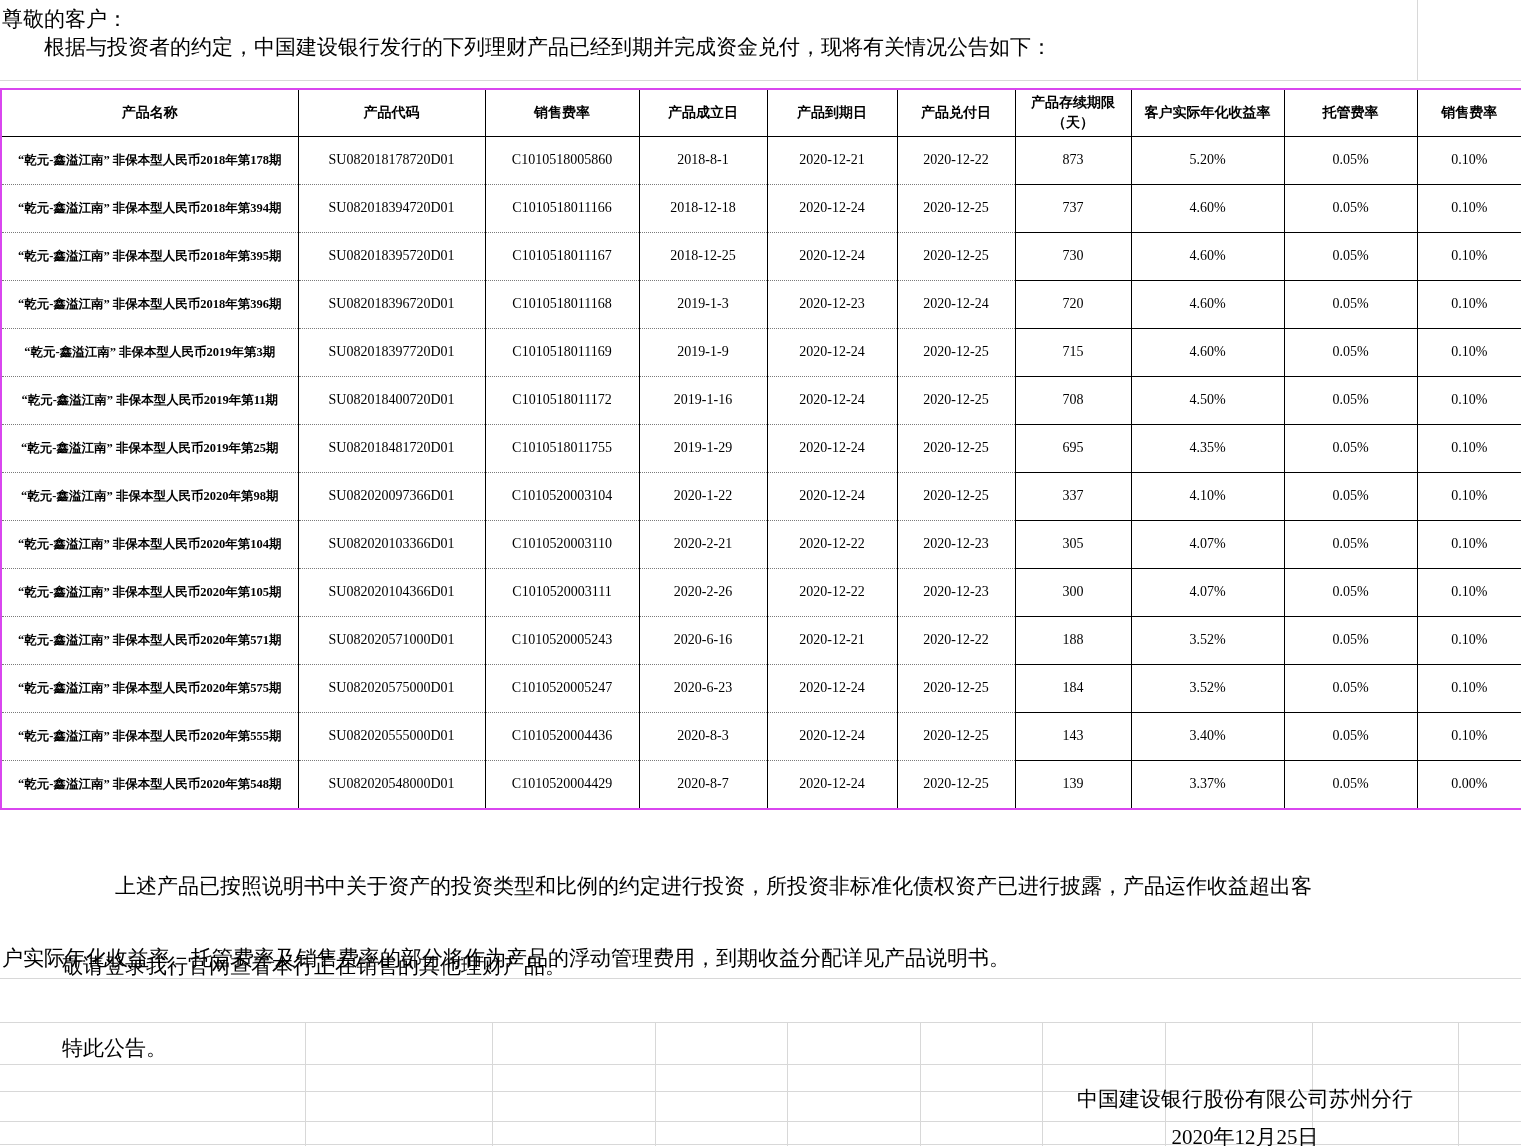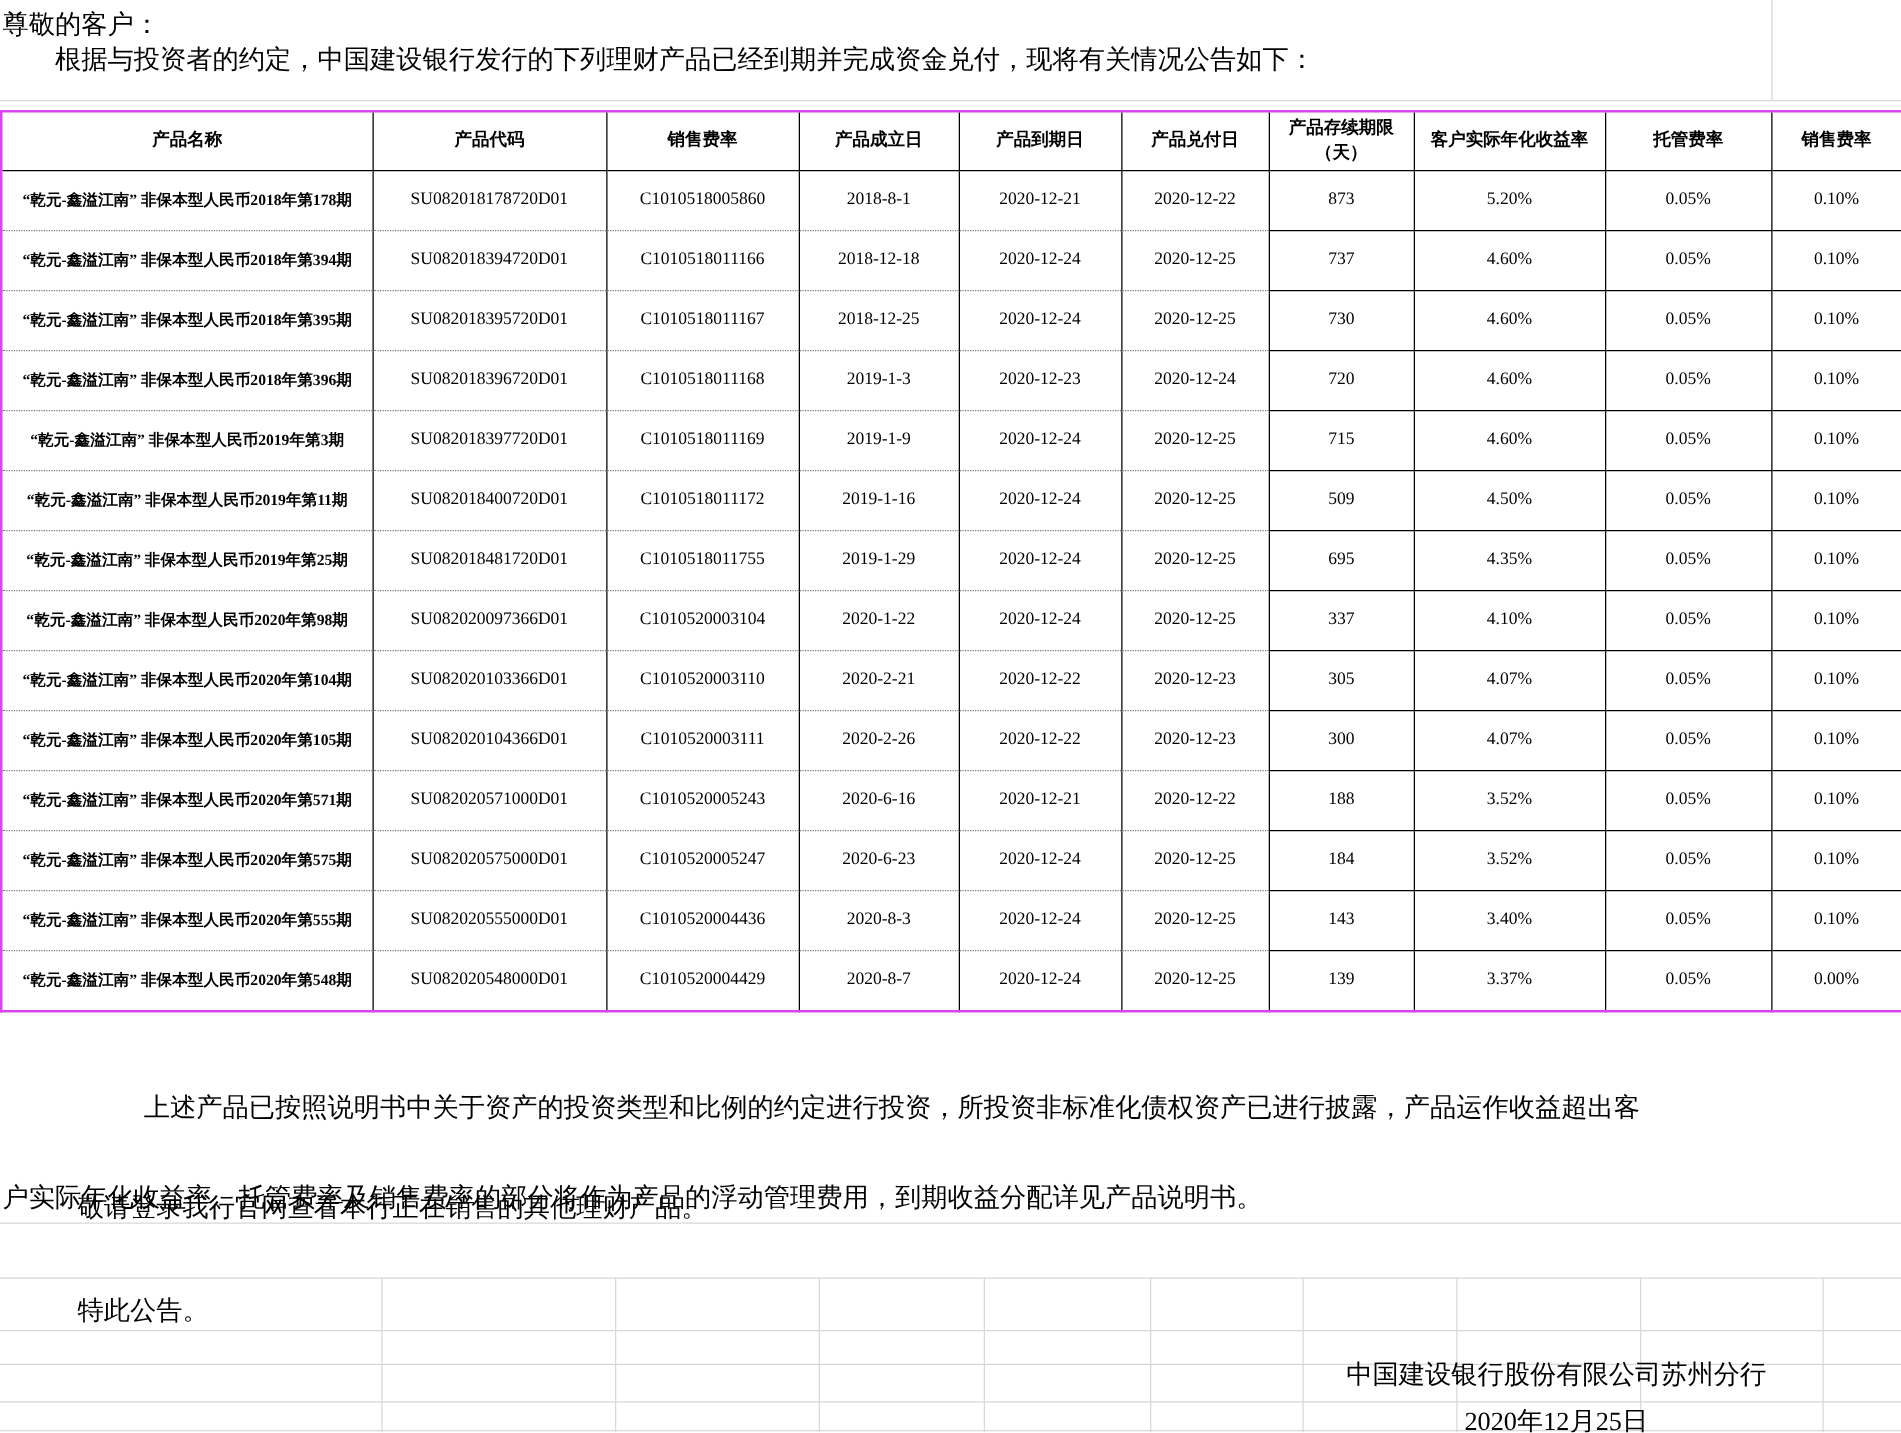--- a/index.html
+++ b/index.html
@@ -144,21 +144,21 @@
           <td>0.05%</td>
           <td>0.10%</td>
         </tr>
         <tr>
           <td>“乾元-鑫溢江南” 非保本型人民币2019年第11期</td>
           <td>SU082018400720D01</td>
           <td>C1010518011172</td>
           <td>2019-1-16</td>
           <td>2020-12-24</td>
           <td>2020-12-25</td>
-          <td>509</td>
+          <td>708</td>
           <td>4.50%</td>
           <td>0.05%</td>
           <td>0.10%</td>
         </tr>
         <tr>
           <td>“乾元-鑫溢江南” 非保本型人民币2019年第25期</td>
           <td>SU082018481720D01</td>
           <td>C1010518011755</td>
           <td>2019-1-29</td>
           <td>2020-12-24</td>

